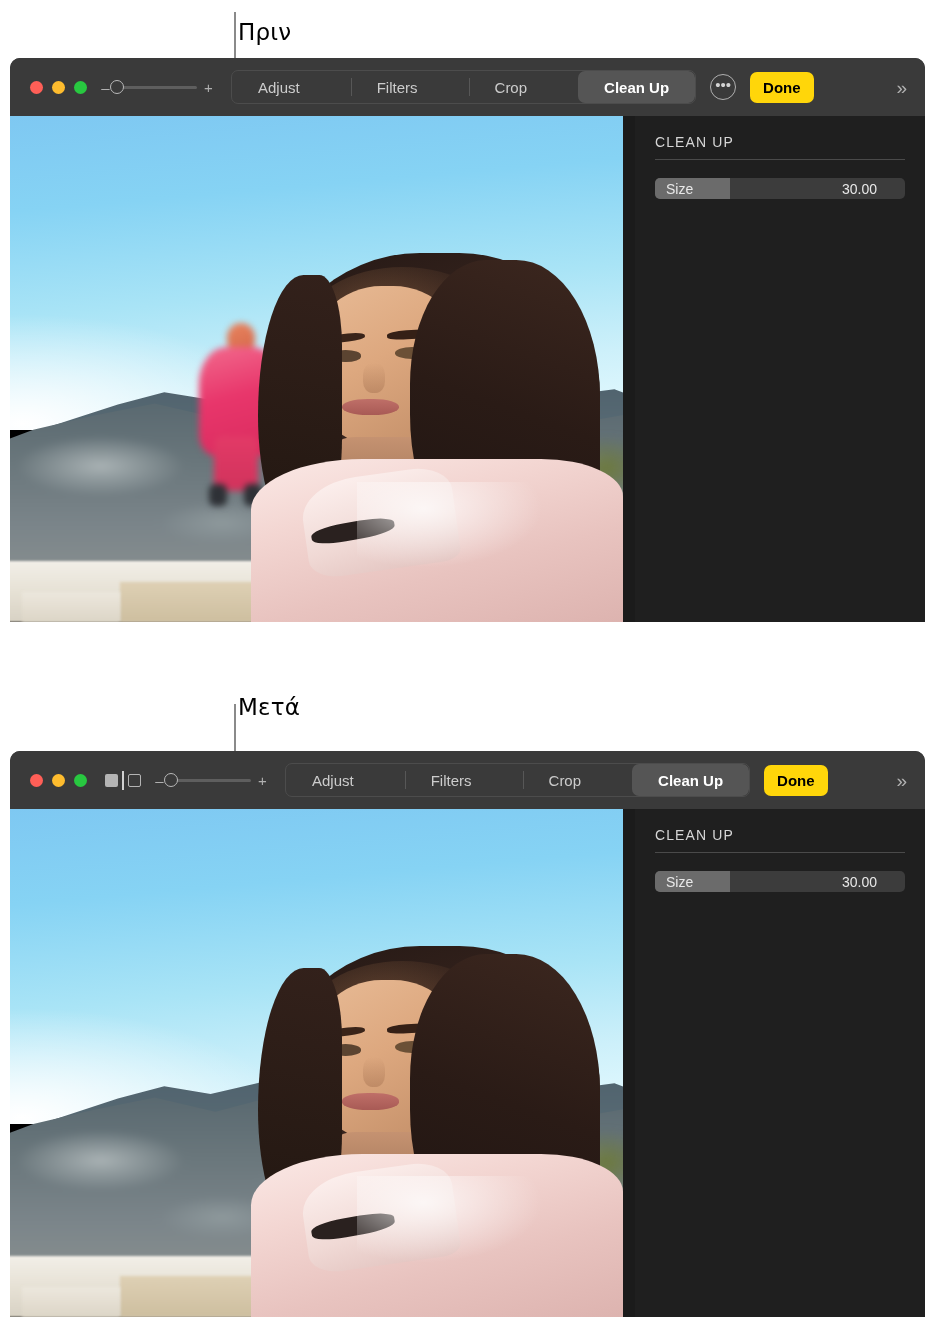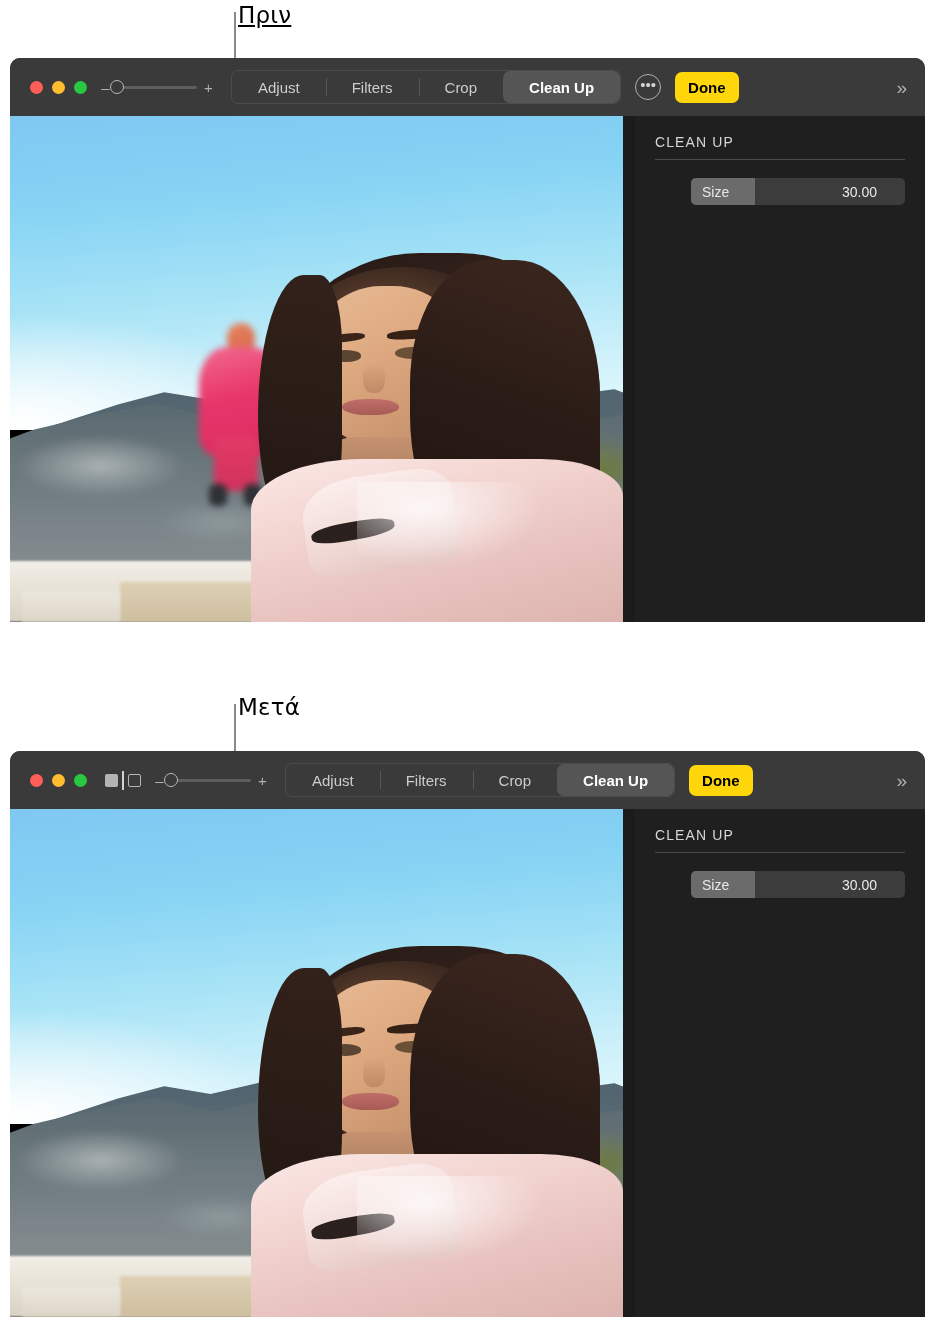--- a/index.html
+++ b/index.html
@@ -80,20 +80,21 @@
   }
 
   
   .tabs {
     display: flex; align-items: center;
     height: 34px;
     border: 1px solid #4c4c4c;
     border-radius: 7px;
     margin-left: 18px;
     overflow: hidden;
+    gap: 25px;
   }
   .tab {
     position: relative;
     height: 100%;
     display: flex; align-items: center; justify-content: center;
     padding: 0 26px;
     font-size: 15px;
     color: #cccccc;
     white-space: nowrap;
   }
@@ -153,26 +154,25 @@
     color: #d6d6d6;
     font-size: 14px;
     letter-spacing: 1.1px;
     font-weight: 500;
   }
   .panel-rule {
     height: 1px; background: #4a4a4a; margin: 9px 0 18px 0;
   }
   .slider-row {
     position: relative;
-    height: 27px;
+    height: 21px;
     border-radius: 5px;
     background: #3c3c3c;
     display: flex; align-items: center;
     overflow: hidden;
-    margin-left: 36px;
   }
   .slider-fill {
     position: absolute; left: 0; top: 0; bottom: 0;
     background: #6b6b6b;
   }
   .slider-label {
     position: relative;
     color: #e8e8e8; font-size: 14px;
     padding-left: 11px;
   }
@@ -321,21 +321,21 @@
   .w-shoulder-hi {
     position: absolute; left: 30%; top: 62%; width: 50%; height: 24%;
     background: radial-gradient(ellipse at 35% 30%, rgba(255,255,255,.75) 0%, rgba(255,255,255,0) 68%);
   }
 </style>
 </head>
 <body>
 
 <div class="page">
 
-  <div class="callout-label" style="left:238px; top:2px;text-decoration:underline;">Πριν</div>
+  <div class="callout-label" style="left:238px; top:19px;">Πριν</div>
   <div class="callout-line" style="left:234px; top:12px; height:320px;"></div>
 
   <div class="window" style="left:10px; top:58px; width:915px; height:564px;">
 
     <div class="titlebar">
       <div class="traffic">
         <div class="tl red"></div>
         <div class="tl yellow"></div>
         <div class="tl green"></div>
       </div>

